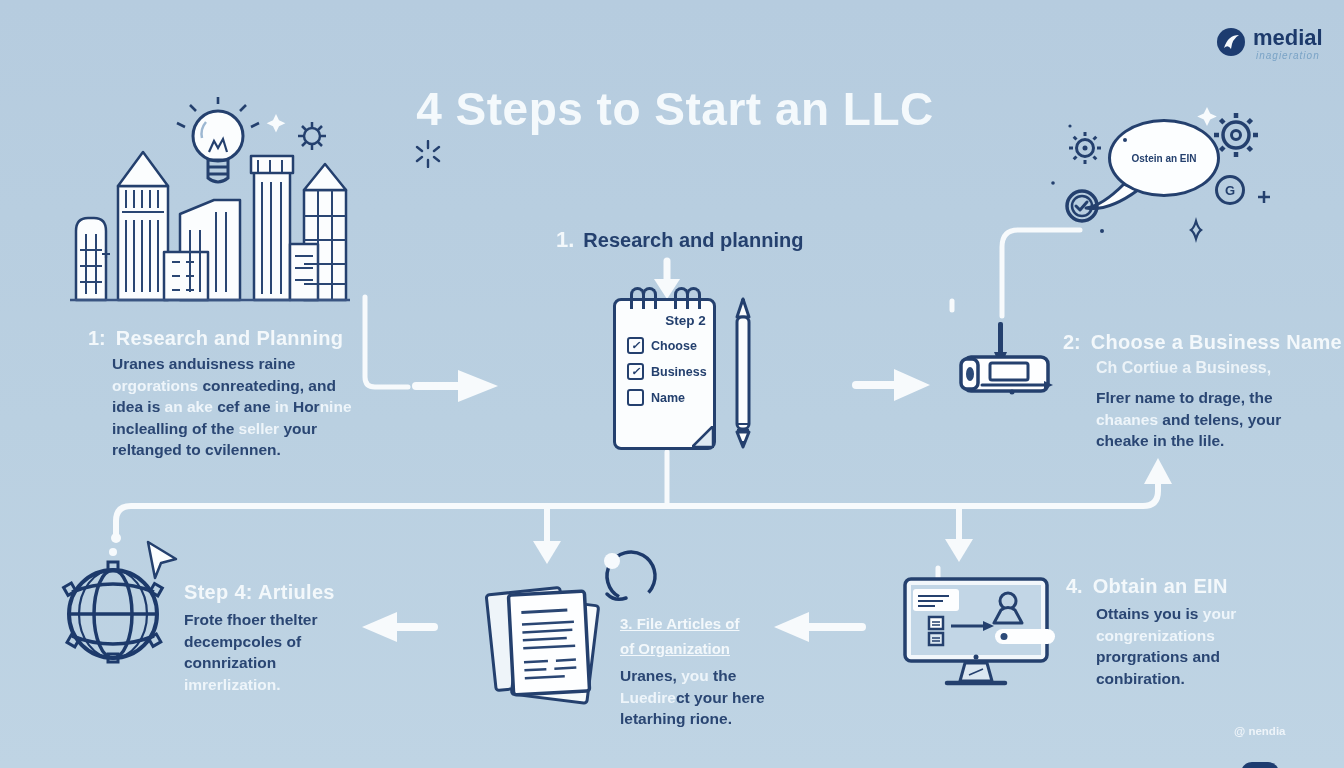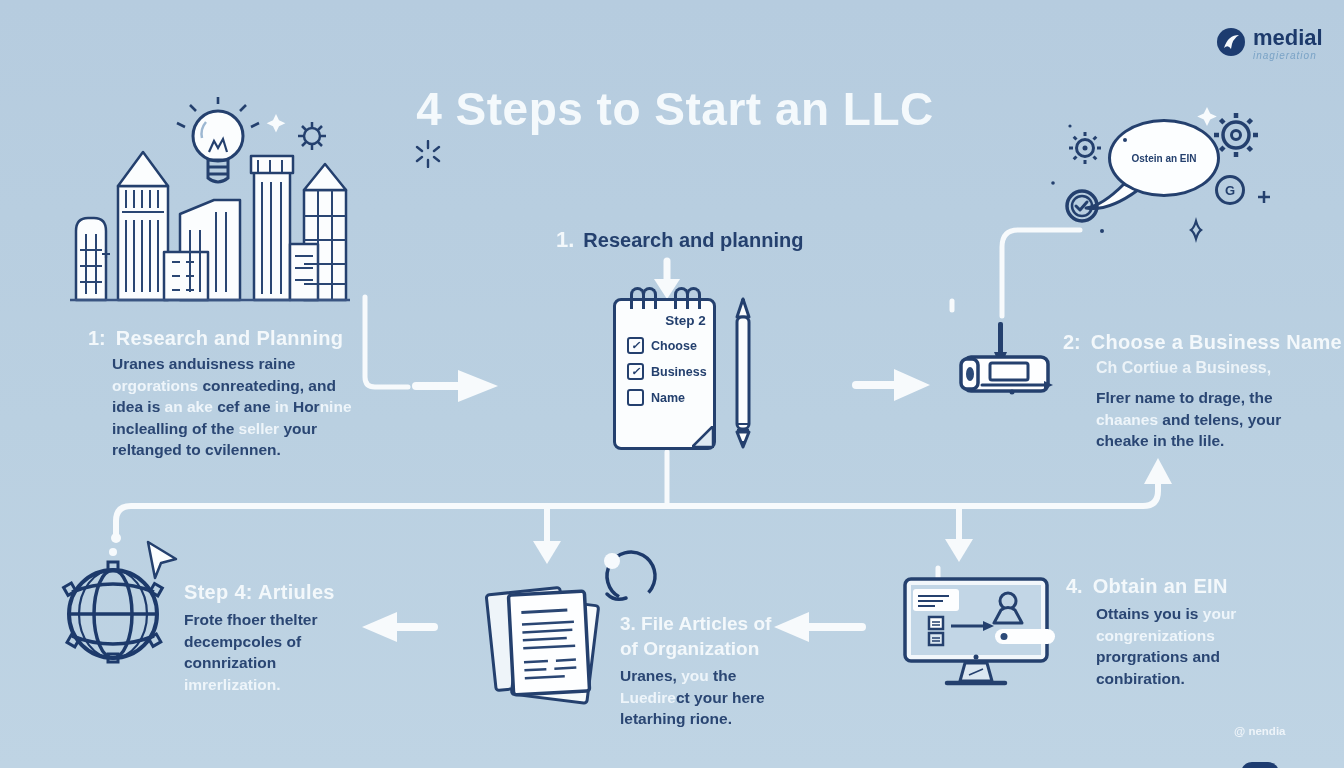--- a/index.html
+++ b/index.html
@@ -4,36 +4,36 @@
 <style>
   html,body{margin:0;padding:0;}
   .canvas{position:relative;width:1344px;height:768px;overflow:hidden;
     background:linear-gradient(180deg,#b6ccdf 0%,#bad0e1 55%,#bfd4e4 100%);
     font-family:"Liberation Sans",sans-serif;}
   .abs{position:absolute;}
   .wt{color:#f1f7fb;}
   #title{left:408px;top:82px;width:534px;text-align:center;font-size:46px;font-weight:bold;
     color:#f4f9fc;letter-spacing:.5px;}
   
-  .brand{left:1216px;top:27px;display:flex;align-items:flex-start;gap:7px;}
+  .brand{left:1216px;top:27px;display:flex;align-items:flex-start;gap:7px;text-align:center;}
   .brand-txt{display:flex;flex-direction:column;line-height:1;}
   .brand-name{font-size:22px;font-weight:bold;color:#1d3a6b;}
   .brand-tag{font-size:10px;font-style:italic;color:#7aa3c6;margin-top:2px;letter-spacing:1px;}
   
   .flow-label{left:556px;top:227px;display:flex;gap:9px;align-items:baseline;}
   .flow-num{font-size:22px;font-weight:bold;color:#f3f8fb;}
   .flow-txt{font-size:20px;font-weight:bold;color:#24406e;}
   
   .sec-h{display:flex;gap:10px;align-items:baseline;font-weight:bold;color:#f3f8fb;}
   .sec-h .t{font-size:20px;letter-spacing:.3px;}
   .sec-h .n{font-size:20px;}
   .sec-sub{font-size:16px;font-weight:bold;color:rgba(245,249,252,.85);}
   .body{font-size:15.5px;font-weight:bold;color:#2a4673;line-height:21.5px;}
   .body .wt{color:#eef5fa;}
-  .h2l{font-size:19px;font-weight:bold;color:#f3f8fb;line-height:25px;}
+  .h2l{font-size:15px;font-weight:bold;color:#f3f8fb;line-height:25px;text-decoration:underline;}
   
   .notepad{left:613px;top:298px;width:97px;height:146px;background:#fbfdfe;border:3px solid #24406e;
     border-radius:8px;}
   .ring{position:absolute;top:-14px;width:9px;height:19px;border:3px solid #24406e;border-bottom:none;
     border-radius:8px 8px 0 0;}
   .np-title{margin-top:12px;text-align:center;font-size:13.5px;font-weight:bold;color:#24406e;margin-left:42px;}
   .np-row{display:flex;align-items:center;gap:7px;margin:9px 0 0 11px;}
   .np-box{width:13px;height:13px;border:2.5px solid #24406e;border-radius:3px;display:flex;
     align-items:center;justify-content:center;font-size:11px;font-weight:bold;color:#24406e;line-height:1;}
   .np-label{font-size:12.5px;font-weight:bold;color:#24406e;}

